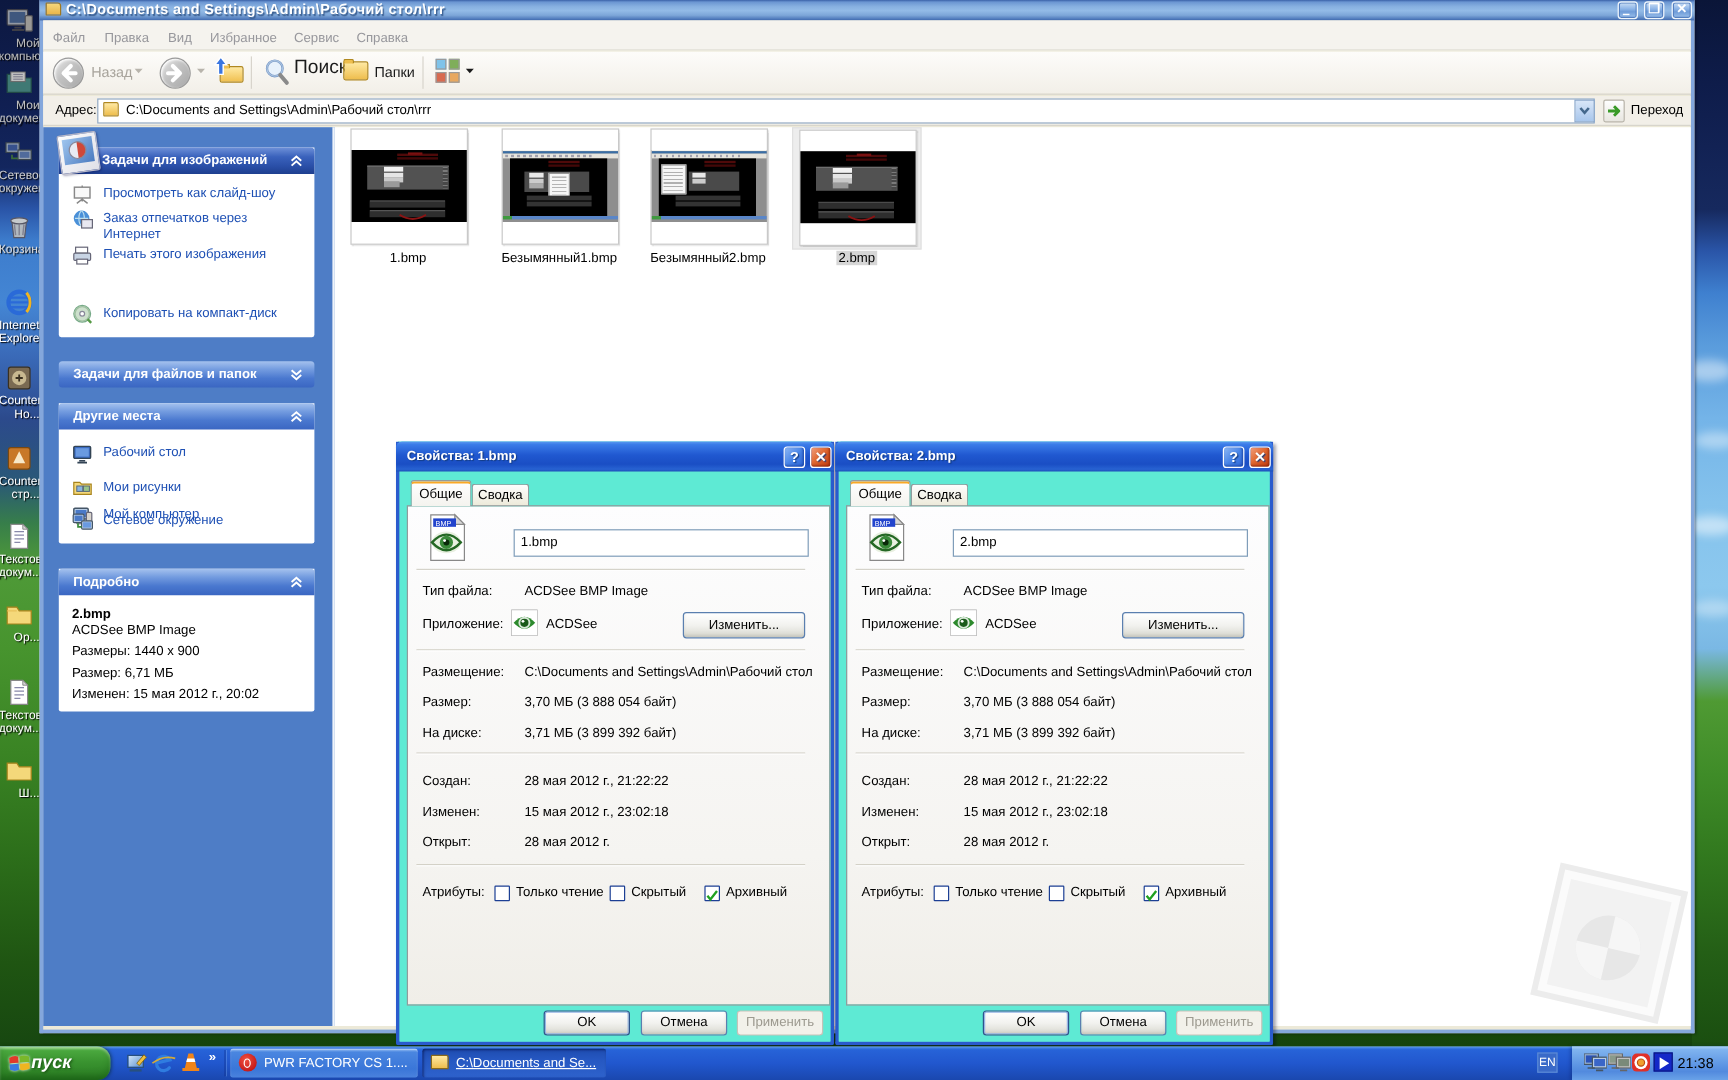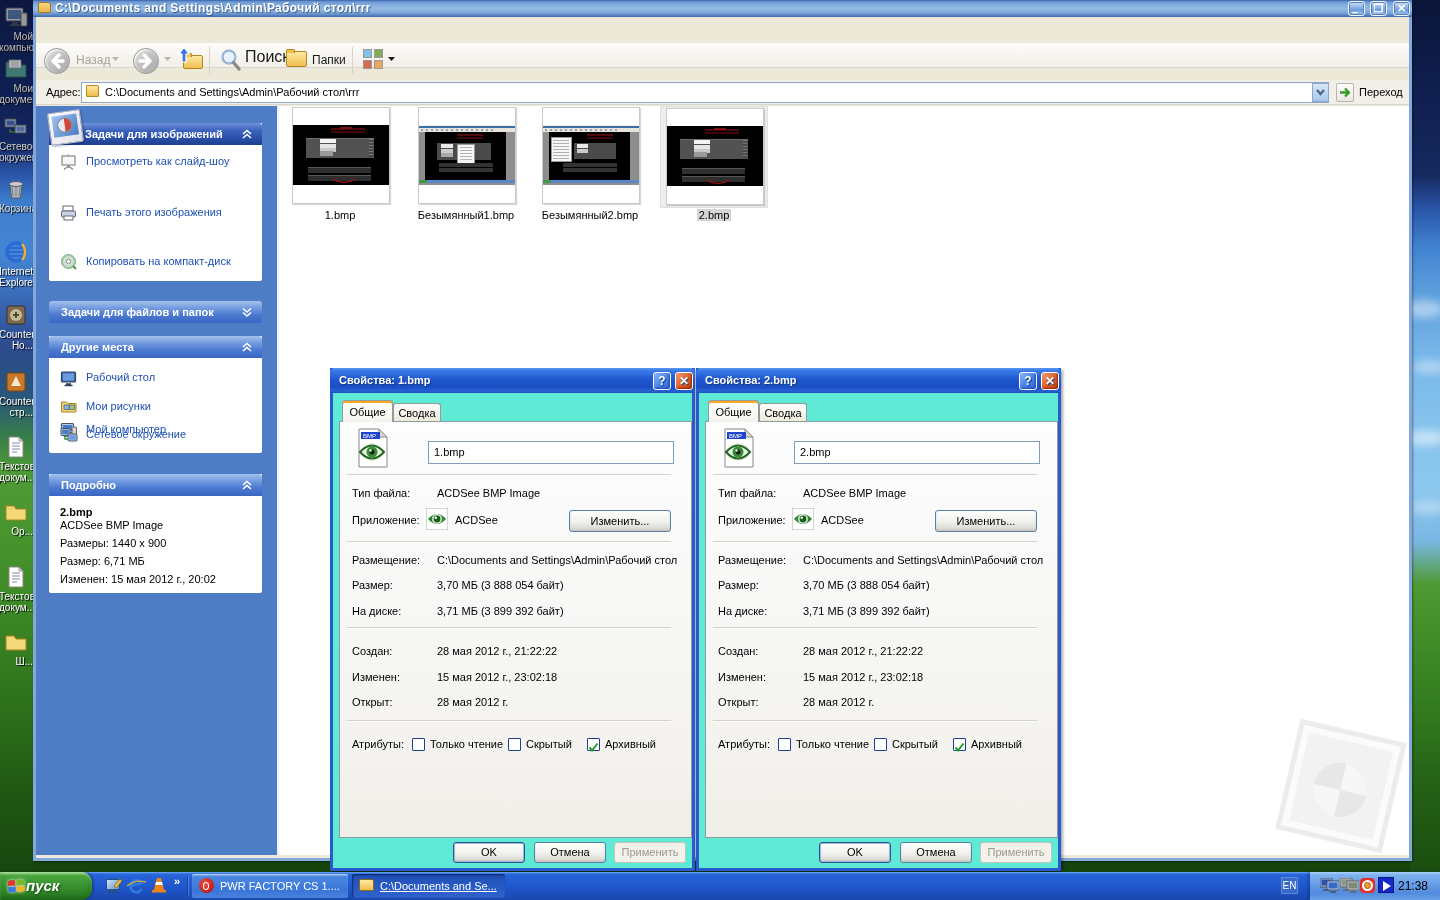--- a/index.html
+++ b/index.html
@@ -18,21 +18,21 @@
 #titlebar { position:absolute; left:-3px; top:0; width:1379px; height:17px;
   background:linear-gradient(180deg,#3a62a8 0%,#6b96d2 10%,#87b0e0 32%,#93bbe7 52%,#7da6d8 75%,#4d78ba 94%,#3f66a8 100%);
   color:#fff; font-weight:bold; font-size:12px; }
 #titlebar .cap { position:absolute; left:22px; top:1px; text-shadow:1px 1px 1px #365a8c; letter-spacing:.35px;}
 .wbtn { position:absolute; top:1px; width:17px; height:15px; border-radius:3px;
   background:linear-gradient(180deg,#cfe1f5 0%,#8fb6e8 40%,#6f9cd8 60%,#9ec2ec 100%);
   border:1px solid #f0f6fc; box-shadow:inset 0 0 0 1px #5580c0; color:#fff;
   font-size:11px; text-align:center; line-height:13px; font-weight:bold;}
 #menubar { position:absolute; left:0px; top:17px; width:1373px; height:25px; background:#f5f3ee; border-bottom:1px solid #e3e0d8; color:#97979c; font-size:11px; }
 #menubar span { position:absolute; top:9px; }
-#toolbar { position:absolute; left:0px; top:43px; width:1373px; height:25px; background:linear-gradient(180deg,#fdfcfa,#f2efe8); border-bottom:1px solid #d8d5cc; }
+#toolbar { position:absolute; left:0px; top:43px; width:1373px; height:36px; background:linear-gradient(180deg,#fdfcfa,#f2efe8); border-bottom:1px solid #d8d5cc; }
 #addrbar { position:absolute; left:0px; top:80px; width:1373px; height:25px; background:#f2efe8; border-bottom:1px solid #d8d5cc; font-size:11px; }
 #content { position:absolute; left:0px; top:106px; width:1373px; height:749px; background:#fff; }
 #taskpane { position:absolute; left:0; top:0; width:243px; height:749px; background:#4e7dc6; border-right:2px solid #eef4fb; }
 .tpbox { position:absolute; left:13px; width:213px; background:#fff; border-radius:0 0 2px 2px; }
 .tphead { position:relative; height:22px; border-radius:3px 3px 0 0;
   background:linear-gradient(180deg,#a5c2ee 0%,#759de0 30%,#4a78cf 65%,#3a66c2 100%);
   color:#fff; font-weight:bold; font-size:11px; line-height:22px; padding-left:12px; }
 .tpitem { position:absolute; left:0; right:0; color:#1e50b4; font-size:11px; line-height:13px; padding:4px 4px 4px 37px; }
 .tpitem .iic { position:absolute; left:11px; top:2px; width:18px; height:18px; }
 
@@ -78,20 +78,28 @@
 <div id="deskicons"></div>
 
 <div id="win">
   <div id="titlebar">
     <div class="abs" style="left:5px;top:2px;width:13px;height:11px;background:linear-gradient(180deg,#f6d77c,#e8b54a);border:1px solid #a07820;border-radius:1px 3px 1px 1px;"></div>
     <span class="cap">C:\Documents and Settings\Admin\Рабочий стол\rrr</span>
     <div class="wbtn" style="right:47px;line-height:21px;text-align:left;padding-left:3px;">–</div>
     <div class="wbtn" style="right:25px;">❐</div>
     <div class="wbtn" style="right:2px;">✕</div>
   </div>
+  <div id="menubar">
+    <span style="left:8px;">Файл</span>
+      <span style="left:51px;">Правка</span>
+      <span style="left:104px;">Вид</span>
+      <span style="left:139px;">Избранное</span>
+      <span style="left:209px;">Сервис</span>
+      <span style="left:261px;">Справка</span>
+  </div>
   <div id="toolbar">
 
     <div class="abs" style="left:8px;top:5px;width:26px;height:26px;border-radius:50%;background:linear-gradient(135deg,#e8e8e8 0%,#c2c2c2 45%,#a8a8a8 100%);border:1px solid #9a9a9a;box-shadow:inset 1px 1px 2px #fff;">
       <svg width="24" height="24" style="position:absolute;left:0;top:0;">
           <path d="M14 6 L8 12 L14 18 M8 12 L18 12" stroke="#fff" stroke-width="3.4" fill="none" stroke-linecap="round" stroke-linejoin="round"></path>
         </svg>
     </div>
     <span class="abs" style="left:40px;top:10px;font-size:12px;color:#a8a49c;">Назад</span>
     <svg class="abs" style="left:76px;top:14px;" width="8" height="6">
         <path d="M0 0 L7 0 L3.5 4 Z" fill="#b8b4ac"></path>
@@ -160,20 +168,25 @@
     <div id="taskpane">
 
       <div class="tpbox" style="top:17px;height:158px;">
         <div class="tphead" style="background:linear-gradient(180deg,#6d90d8 0%,#3a62bc 35%,#2a4fa8 70%,#1e3f8f 100%);padding-left:36px;">Задачи для изображений<svg width="14" height="14" style="position:absolute;right:8px;top:4px;">
               <path d="M3 7 L7 3.5 L11 7 M3 11 L7 7.5 L11 11" stroke="#fff" stroke-width="1.6" fill="none"></path>
             </svg></div>
         <div class="tpitem" style="top:28px;"><svg class="iic" width="18" height="18">
               <rect x="2" y="3" width="13" height="9" fill="#f8f8f8" stroke="#888" stroke-width="1.2"></rect>
               <path d="M8.5 12 L8.5 15 M4 16.5 L8.5 13 L13 16.5 M8.5 1.5 L8.5 3" stroke="#888" stroke-width="1.2" fill="none"></path>
             </svg>Просмотреть как слайд-шоу</div>
+        <div class="tpitem" style="top:49px;"><svg class="iic" width="18" height="18">
+              <circle cx="8" cy="8" r="6.5" fill="#4a90d8"></circle>
+              <path d="M2.5 8 L13.5 8 M8 1.5 C5 4 5 12 8 14.5 M8 1.5 C11 4 11 12 8 14.5" stroke="#bde" stroke-width="1" fill="none"></path>
+              <rect x="8" y="9" width="9" height="7" fill="#e8e8f0" stroke="#667" stroke-width="1"></rect>
+            </svg>Заказ отпечатков через<br>Интернет</div>
         <div class="tpitem" style="top:79px;"><svg class="iic" width="18" height="18">
               <rect x="3" y="2" width="10" height="5" fill="#fff" stroke="#667" stroke-width="1"></rect>
               <rect x="1.5" y="7" width="14" height="6" rx="1" fill="#c8d4e4" stroke="#667" stroke-width="1"></rect>
               <rect x="4" y="12" width="9" height="4" fill="#fff" stroke="#667" stroke-width="1"></rect>
             </svg>Печать этого изображения</div>
         <div class="tpitem" style="top:128px;"><svg class="iic" width="18" height="18">
               <circle cx="8.5" cy="8.5" r="7" fill="#cde0cd" stroke="#7a8" stroke-width="1"></circle>
               <circle cx="8.5" cy="8.5" r="6" fill="none" stroke="#9fbf9f" stroke-width="1"></circle>
               <circle cx="8.5" cy="8.5" r="2" fill="#fff" stroke="#889" stroke-width="1"></circle>
               <path d="M13 13 L16 16" stroke="#594" stroke-width="2"></path>

